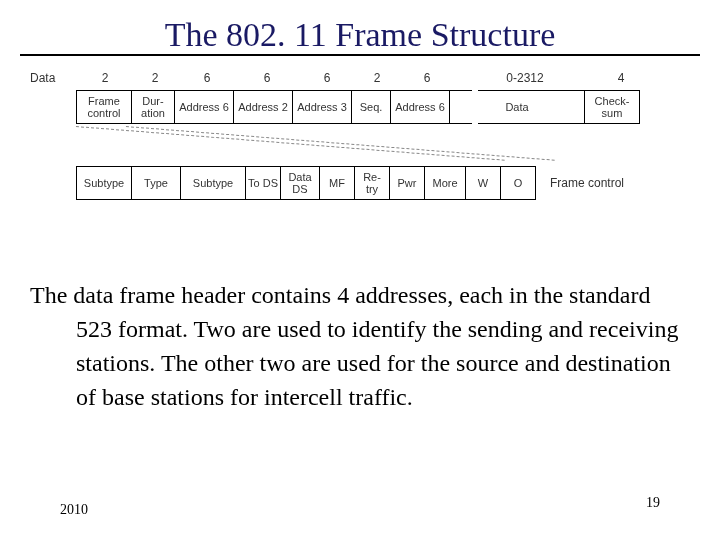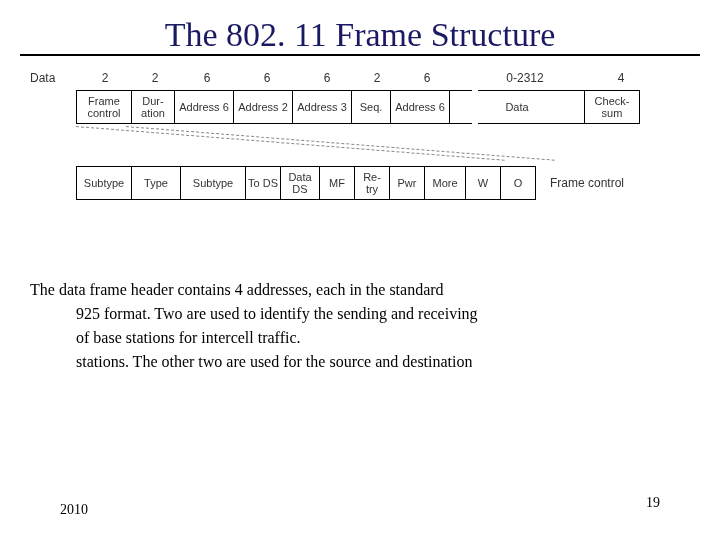--- a/index.html
+++ b/index.html
@@ -10,21 +10,21 @@
   .row{display:flex;align-items:center;margin-bottom:2px;}
   .rowlabel{width:46px;font-size:12px;}
   .sizes td{text-align:center;padding:0 2px;height:16px;font-size:12px;}
   .boxes{border-collapse:collapse;}
   .boxes td{border:1px solid #000;text-align:center;font-size:11px;padding:4px 2px;vertical-align:middle;}
   .databox{position:relative;}
   .gap{position:absolute;background:#fff;border-top:1px solid #fff;border-bottom:1px solid #fff;width:6px;}
   .sidecap{font-size:12px;color:#333;}
   .dashwrap{position:relative;height:40px;margin-left:46px;}
   .dashline{position:absolute;border-top:1px dashed #888;}
-  .body{position:absolute;left:30px;right:30px;top:280px;font-size:16px;line-height:1.25;}
+  .body{position:absolute;left:30px;right:30px;top:280px;font-size:24px;line-height:1.25;}
   .body p{margin:0 0 4px 0;}
   .indent{padding-left:46px;}
   .footer-year{position:absolute;left:60px;bottom:22px;font-size:14px;}
   .footer-page{position:absolute;right:60px;bottom:29px;font-size:14px;}
 </style>
 </head>
 <body>
 
 <div class="slide">
   <div class="title">The 802. 11 Frame Structure</div>
@@ -100,20 +100,20 @@
       </tr>
           </tbody>
         </table>
       <div class="sidecap" style="margin-left:14px">Frame control</div>
     </div>
 
   </div>
 
   <div class="body">
     <p>The data frame header contains 4 addresses, each in the standard</p>
-    <p class="indent">925 format. Two are used to identify the sending and receiving</p>
+    <p class="indent">523 format. Two are used to identify the sending and receiving</p>
+    <p class="indent">stations. The other two are used for the source and destination</p>
     <p class="indent">of base stations for intercell traffic.</p>
-    <p class="indent">stations. The other two are used for the source and destination</p>
   </div>
 
   <div class="footer-year">2010</div>
   <div class="footer-page">19</div>
 </div>
 
 </body></html>

